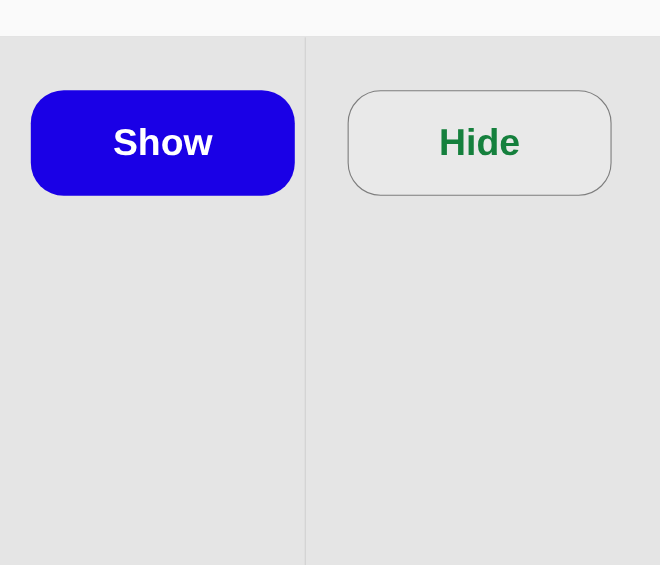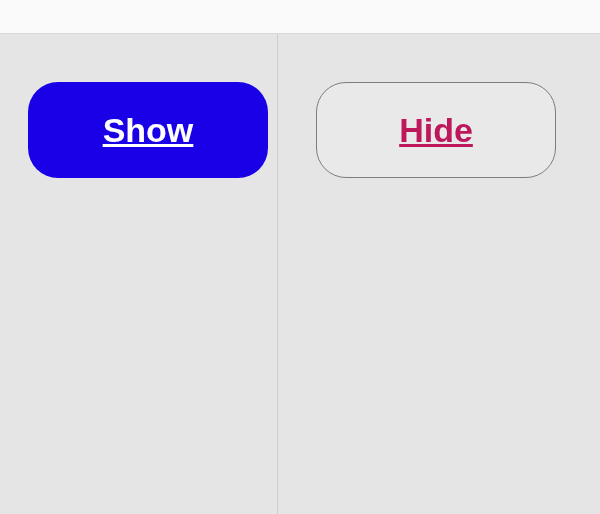--- a/index.html
+++ b/index.html
@@ -19,30 +19,29 @@
       gap: 48px;
     }
     .btn {
       width: 240px;
       height: 96px;
       border-radius: 30px;
       font-size: 34px;
       font-weight: 700;
       cursor: pointer;
       font-family: inherit;
-      text-decoration: underline;
     }
     .btn-primary {
       background: #1a00e6;
       color: #ffffff;
       border: none;
     }
     .btn-secondary {
       background: #e9e9e9;
-      color: #be185d;
+      color: #15803d;
       border: 1px solid #7d7d7d;
     }
     .divider {
       position: absolute;
       left: 277px;
       top: 34px;
       bottom: 0;
       width: 1px;
       background: #d0d0d0;
     }

